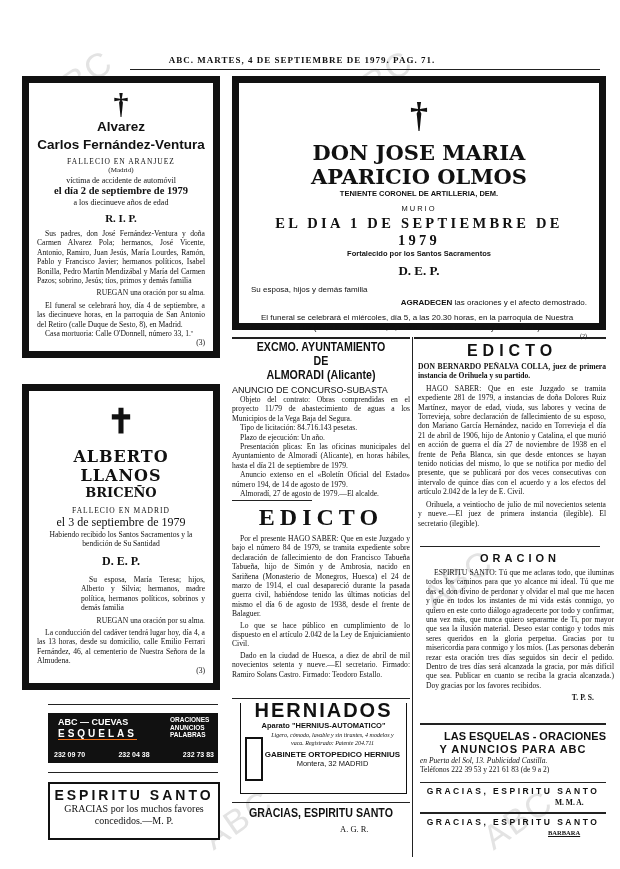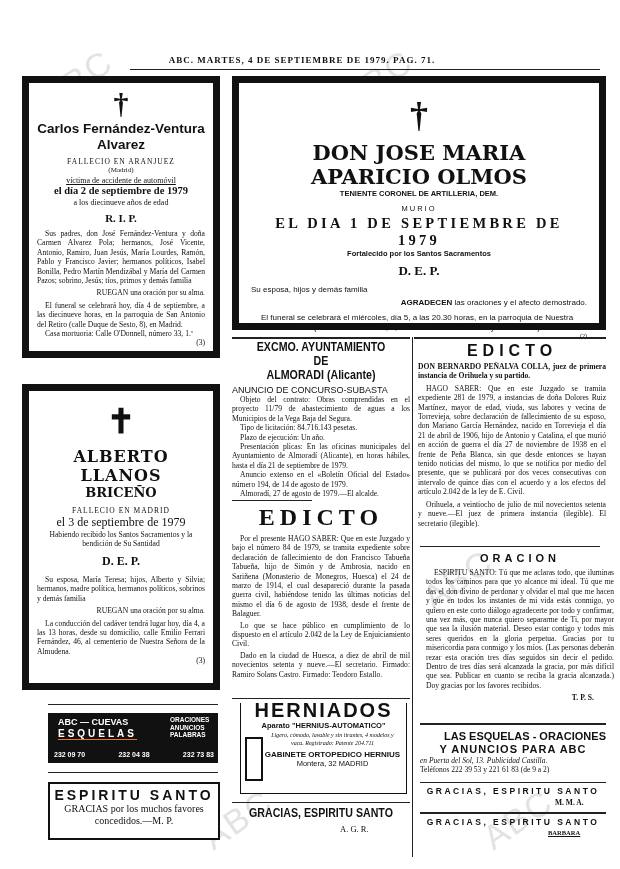--- a/index.html
+++ b/index.html
@@ -28,25 +28,25 @@
 <div class="wm" style="left:30px;top:420px;">ABC</div>
 <div class="wm" style="left:420px;top:560px;">ABC</div>
 <div class="wm" style="left:200px;top:800px;">ABC</div>
 <div class="wm" style="left:480px;top:800px;">ABC</div>
 
 <div class="abs header">ABC. MARTES, 4 DE SEPTIEMBRE DE 1979. PAG. 71.</div>
 <div class="rule" style="left:130px;top:69px;width:470px;"></div>
 
 <div class="box" style="left:22px;top:76px;width:198px;height:282px;padding:6px 8px;">
   <div class="cross">†</div>
+  <div class="name" style="font-size:13.5px;line-height:16px;">Alvarez</div>
   <div class="name" style="font-size:13.5px;line-height:16px;margin-top:2px;">Carlos Fernández-Ventura</div>
-  <div class="name" style="font-size:13.5px;line-height:16px;">Alvarez</div>
   <div class="c" style="font-size:7.5px;margin-top:4px;letter-spacing:1px;">FALLECIO EN ARANJUEZ</div>
   <div class="c" style="font-size:7px;">(Madrid)</div>
-  <div class="c" style="font-size:8px;margin-top:2px;text-decoration:underline;">víctima de accidente de automóvil</div>
+  <div class="c" style="font-size:8px;margin-top:2px;">víctima de accidente de automóvil</div>
   <div class="c b" style="font-size:10.5px;">el día 2 de septiembre de 1979</div>
   <div class="c" style="font-size:8px;margin-top:2px;">a los diecinueve años de edad</div>
   <div class="c b" style="font-size:11px;margin:5px 0;">R. I. P.</div>
   <p class="sm" style="text-indent:8px;">Sus padres, don José Fernández-Ventura y doña Carmen Alvarez Pola; hermanos, José Vicente, Antonio, Ramiro, Juan Jesús, María Lourdes, Ramón, Pablo y Francisco Javier; hermanos políticos, Isabel Bonilla, Pedro Martín Mendizábal y María del Carmen Pazos; sobrino, Jesús; tíos, primos y demás familia</p>
   <p class="sm" style="text-align:right;margin:3px 0;">RUEGAN una oración por su alma.</p>
   <p class="sm" style="text-indent:8px;">El funeral se celebrará hoy, día 4 de septiembre, a las diecinueve horas, en la parroquia de San Antonio del Retiro (calle Duque de Sesto, 8), en Madrid.</p>
   <p class="sm" style="text-indent:8px;">Casa mortuoria: Calle O'Donnell, número 33, 1.º</p>
   <p class="sm" style="text-align:right;">(3)</p>
 </div>
 
@@ -65,21 +65,21 @@
 </div>
 
 <div class="box" style="left:22px;top:384px;width:198px;height:306px;padding:6px 8px;">
   <div class="cross" style="font-size:34px;line-height:38px;margin-top:6px;">✝</div>
   <div class="c b" style="font-size:16px;line-height:19px;margin-top:6px;letter-spacing:1px;font-family:'DejaVu Serif',serif;">ALBERTO LLANOS</div>
   <div class="c b" style="font-size:13px;line-height:16px;font-family:'DejaVu Serif',serif;">BRICEÑO</div>
   <div class="c" style="font-size:7.5px;margin-top:5px;letter-spacing:1px;">FALLECIO EN MADRID</div>
   <div class="c" style="font-size:12px;">el 3 de septiembre de 1979</div>
   <div class="c" style="font-size:7.6px;line-height:9px;padding:0 12px;">Habiendo recibido los Santos Sacramentos y la bendición de Su Santidad</div>
   <div class="c b" style="font-size:12px;margin:6px 0;">D. E. P.</div>
-  <p class="sm" style="text-indent:8px;">Su esposa, María Teresa; hijos, Alberto y Silvia; hermanos, madre política, hermanos políticos, sobrinos y demás familia</p>
+  <p class="sm" style="text-indent:8px;margin-left:44px;">Su esposa, María Teresa; hijos, Alberto y Silvia; hermanos, madre política, hermanos políticos, sobrinos y demás familia</p>
   <p class="sm" style="text-align:right;margin:3px 0;">RUEGAN una oración por su alma.</p>
   <p class="sm" style="text-indent:8px;">La conducción del cadáver tendrá lugar hoy, día 4, a las 13 horas, desde su domicilio, calle Emilio Ferrari Fernández, 46, al cementerio de Nuestra Señora de la Almudena.</p>
   <p class="sm" style="text-align:right;">(3)</p>
 </div>
 
 <div class="rule" style="left:48px;top:704px;width:170px;"></div>
 <div class="abs dark" style="left:48px;top:713px;width:170px;height:50px;font-family:'Liberation Sans',sans-serif;">
   <div class="abs b" style="left:10px;top:4px;font-size:9px;">ABC — CUEVAS</div>
   <div class="abs b" style="left:10px;top:15px;font-size:10px;letter-spacing:3px;border-bottom:1px solid #f97316;">ESQUELAS</div>
   <div class="abs b" style="left:122px;top:3px;font-size:6.5px;line-height:7.5px;">

